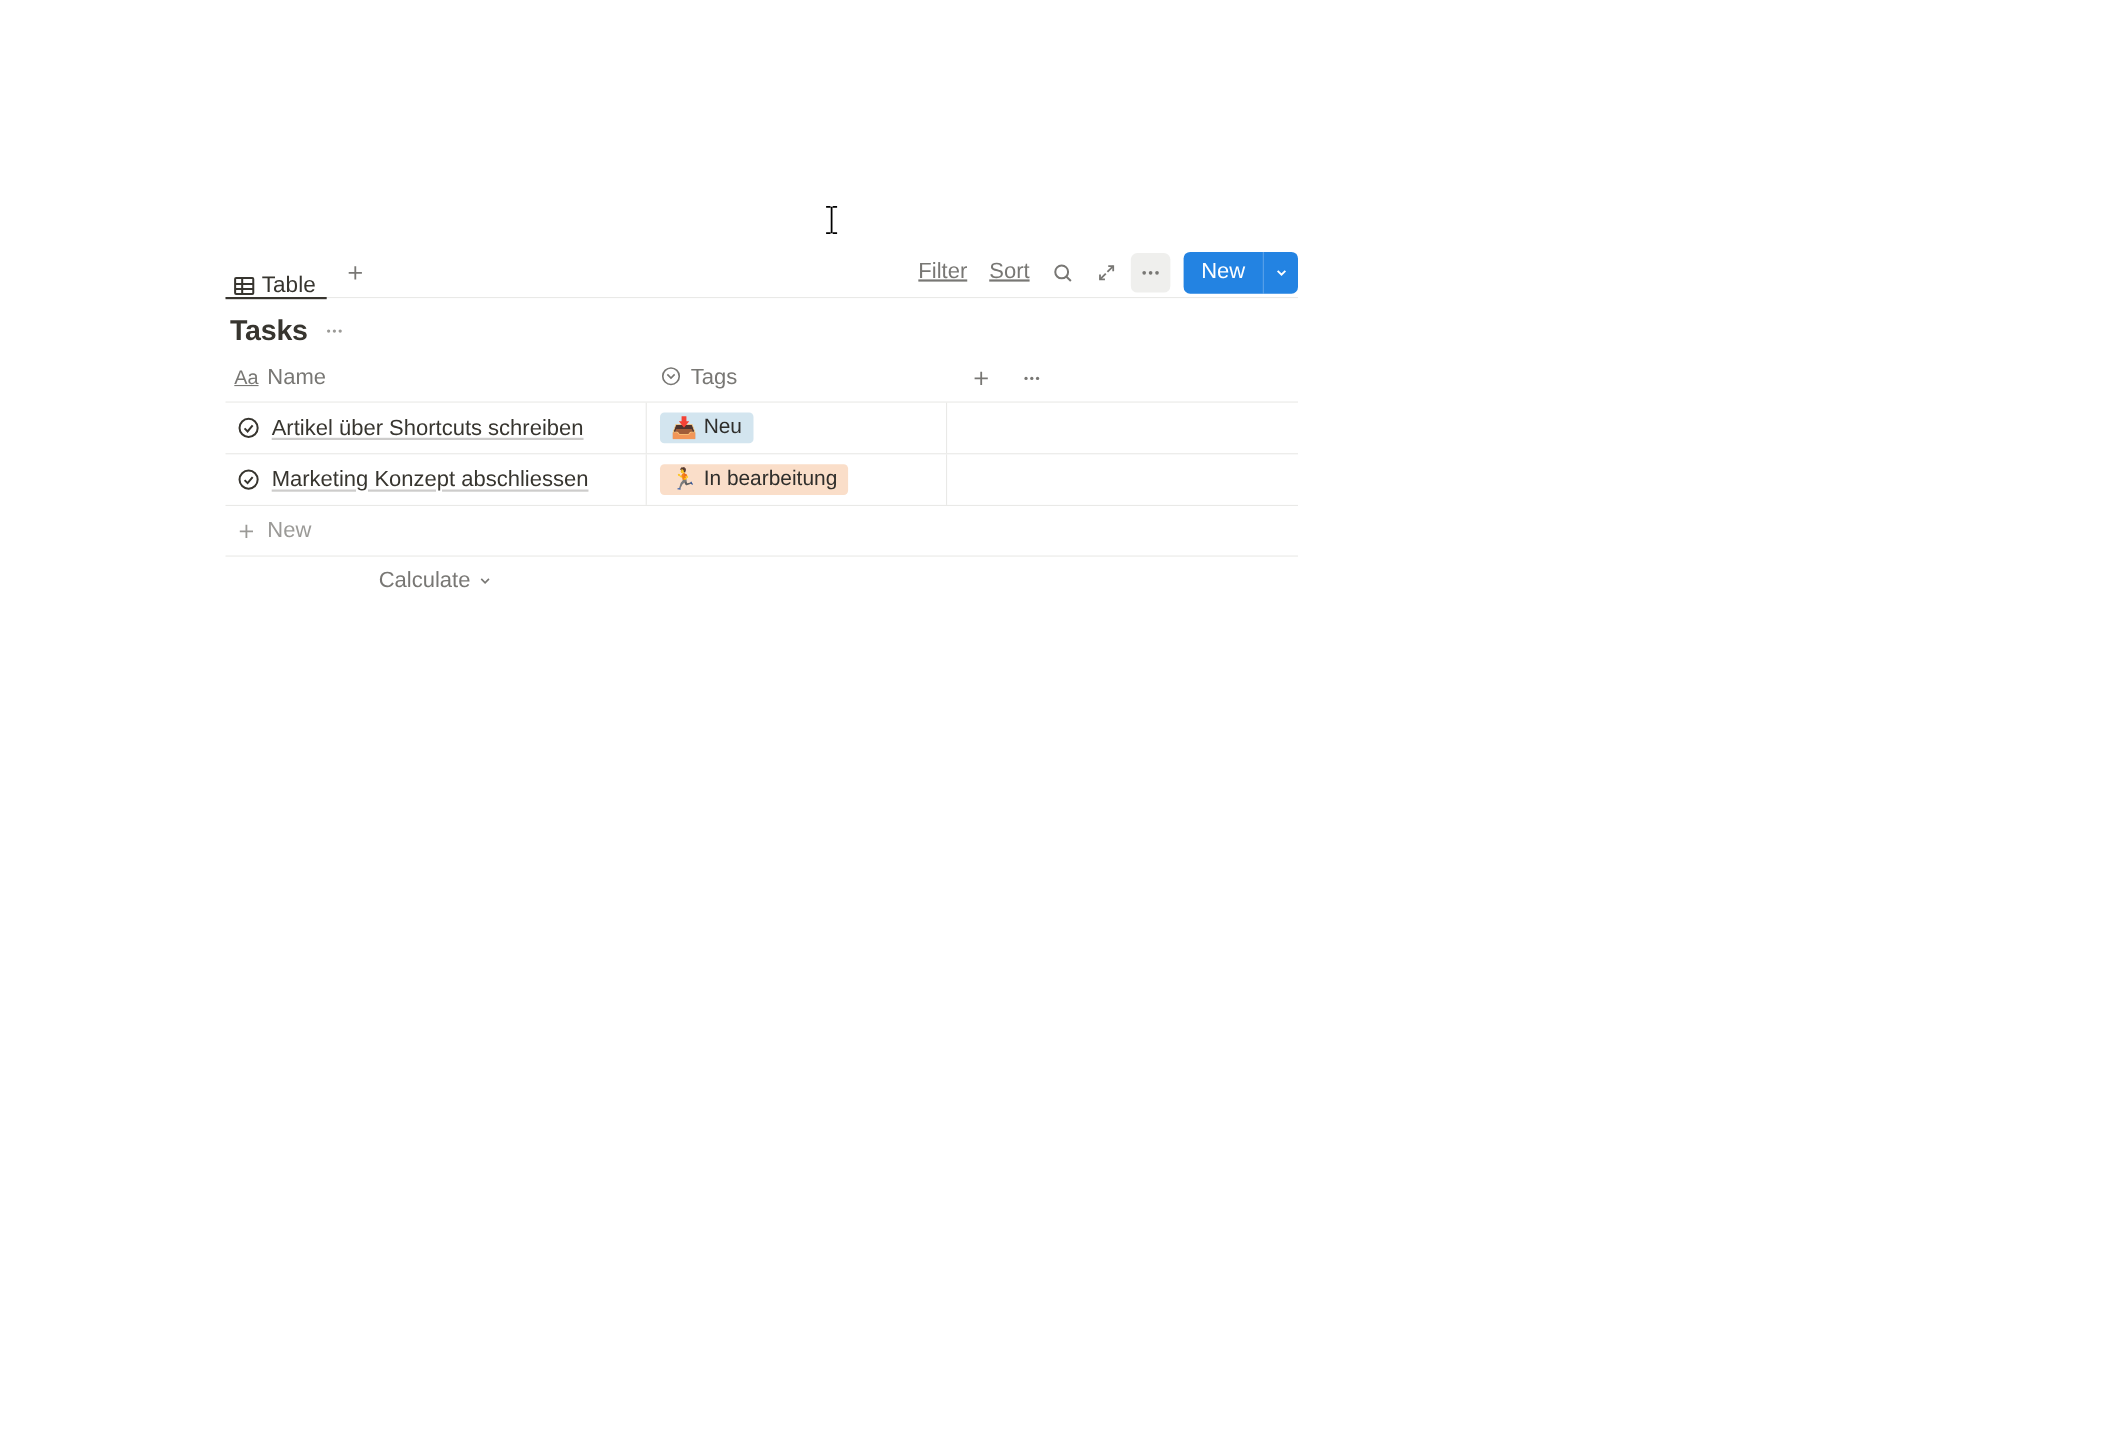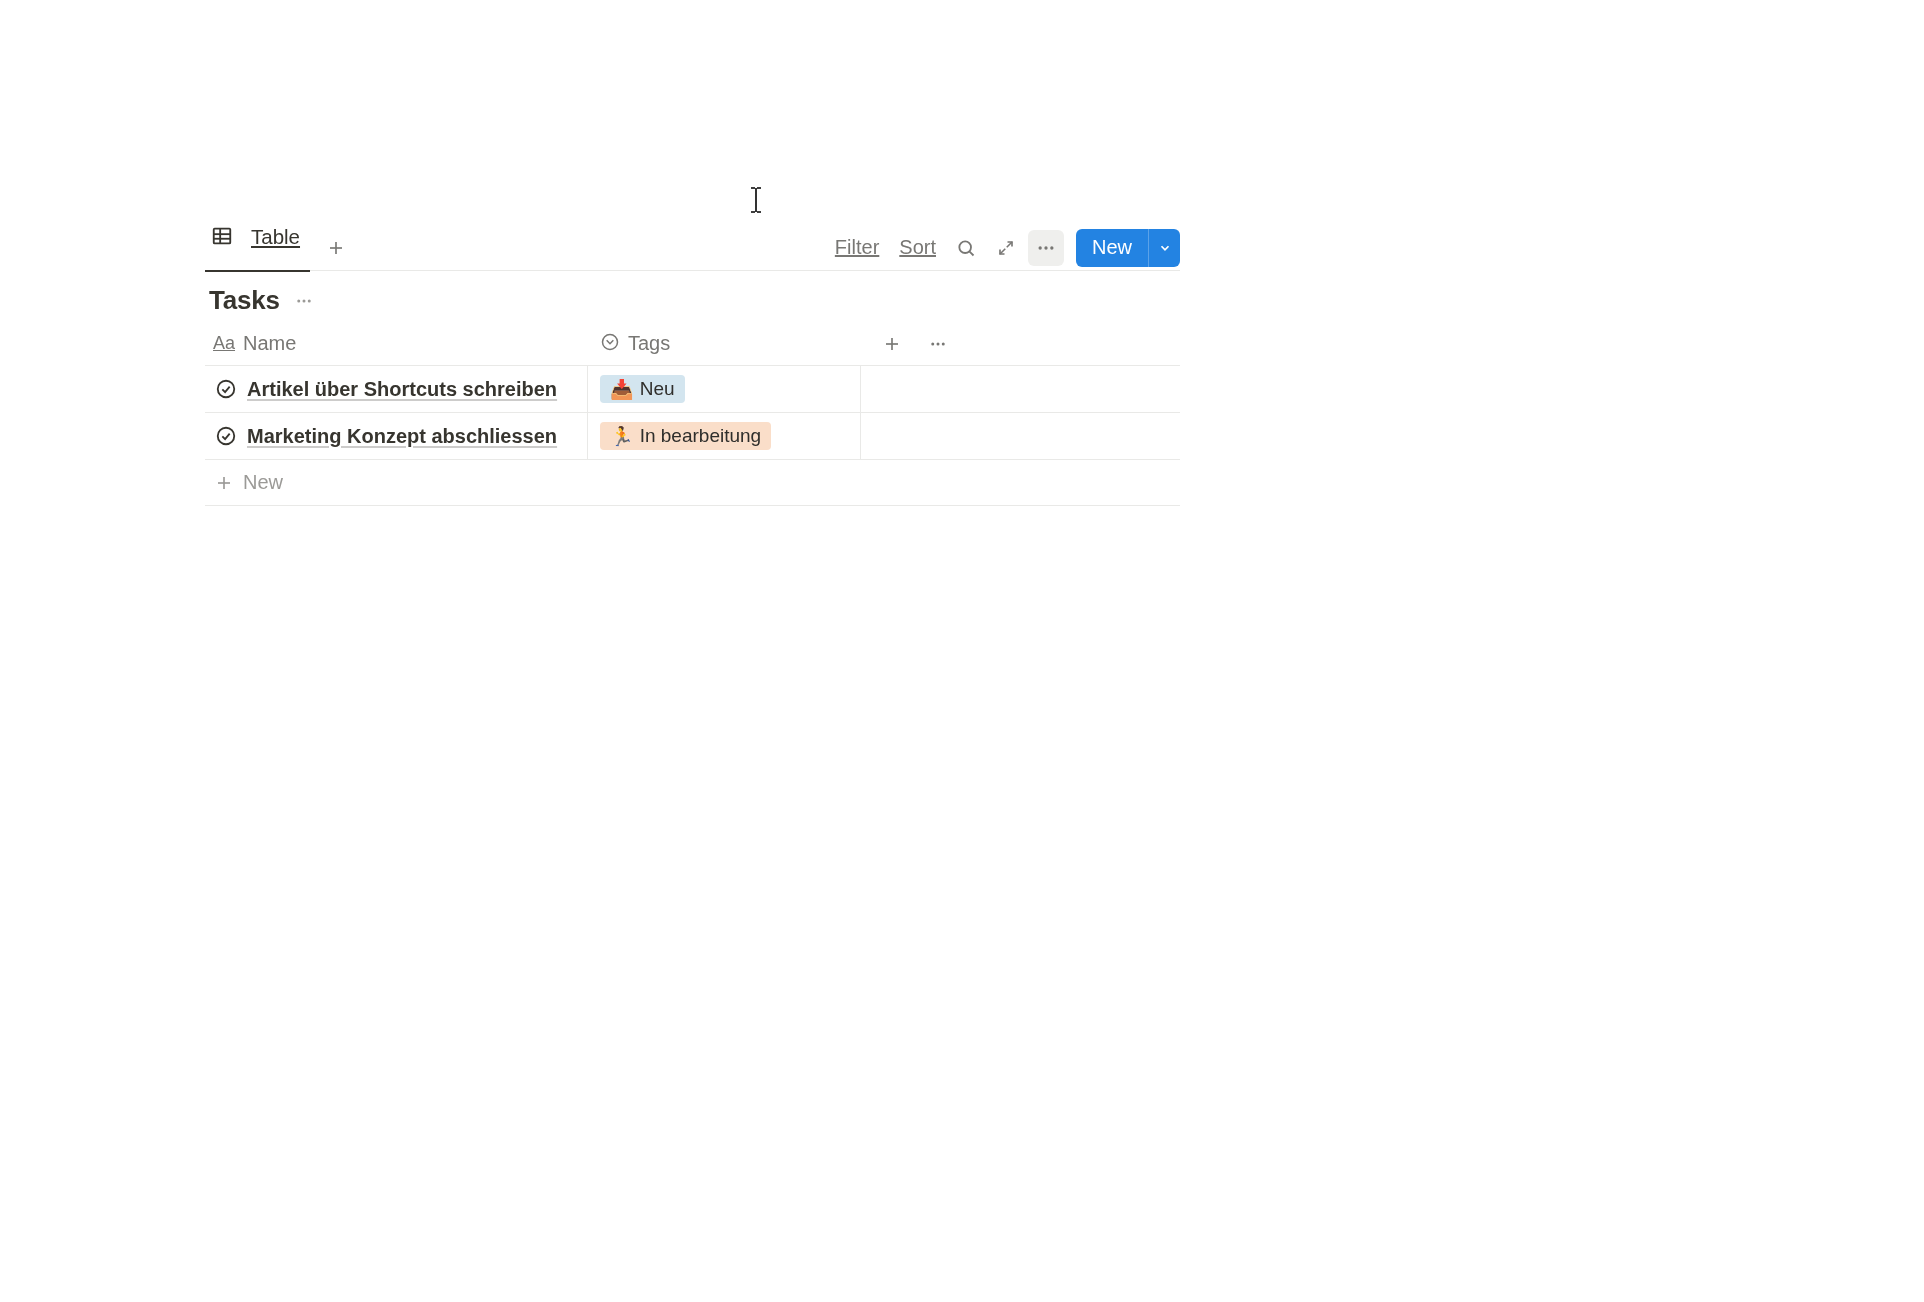--- a/index.html
+++ b/index.html
@@ -46,30 +46,29 @@
     height: 46px;
     border-bottom: 1px solid var(--border);
   }
   .tabs-left, .tabs-right {
     display: flex;
     align-items: center;
     gap: 0;
   }
   .tab {
     display: flex;
-    align-items: flex-start;
-    gap: 18px;
+    align-items: flex-end;
+    gap: 5px;
     padding: 0 10px 0 6px;
     height: 46px;
     font-size: 20.5px;
     font-weight: 500;
     color: var(--text-primary);
     cursor: pointer;
     position: relative;
-    text-decoration: underline;
   }
   .tab.active::after {
     content: "";
     position: absolute;
     left: 0; right: 0; bottom: -1px;
     height: 2px;
     background: var(--text-primary);
   }
   .icon-btn {
     display: inline-flex;
@@ -153,21 +152,21 @@
     font-size: 20px;
   }
   .cell-name {
     width: 382px;
     display: flex;
     align-items: center;
     gap: 10px;
     padding-left: 10px;
   }
   .cell-name .text {
-    font-weight: 700;
+    font-weight: 400;
     text-decoration: underline;
     text-decoration-color: rgba(55,53,47,0.25);
     text-underline-offset: 3px;
     cursor: pointer;
   }
   .cell-tags {
     width: 274px;
     display: flex;
     align-items: center;
     padding-left: 12px;
@@ -404,15 +403,23 @@
       </div>
 
     <div class="new-row">
       <svg width="18" height="18" viewBox="0 0 24 24" fill="none" stroke="currentColor" stroke-width="2.2">
           <line x1="12" y1="4" x2="12" y2="20"></line>
           <line x1="4" y1="12" x2="20" y2="12"></line>
         </svg>
       <span>New</span>
     </div>
 
+    <div class="calc-row">
+      <div class="calc-cell">
+        <span>Calculate</span>
+        <svg width="14" height="14" viewBox="0 0 24 24" fill="none" stroke="currentColor" stroke-width="2.6">
+            <polyline points="6 9 12 15 18 9"></polyline>
+          </svg>
+      </div>
+    </div>
 
   </div>
 </div>
 
 </body></html>

